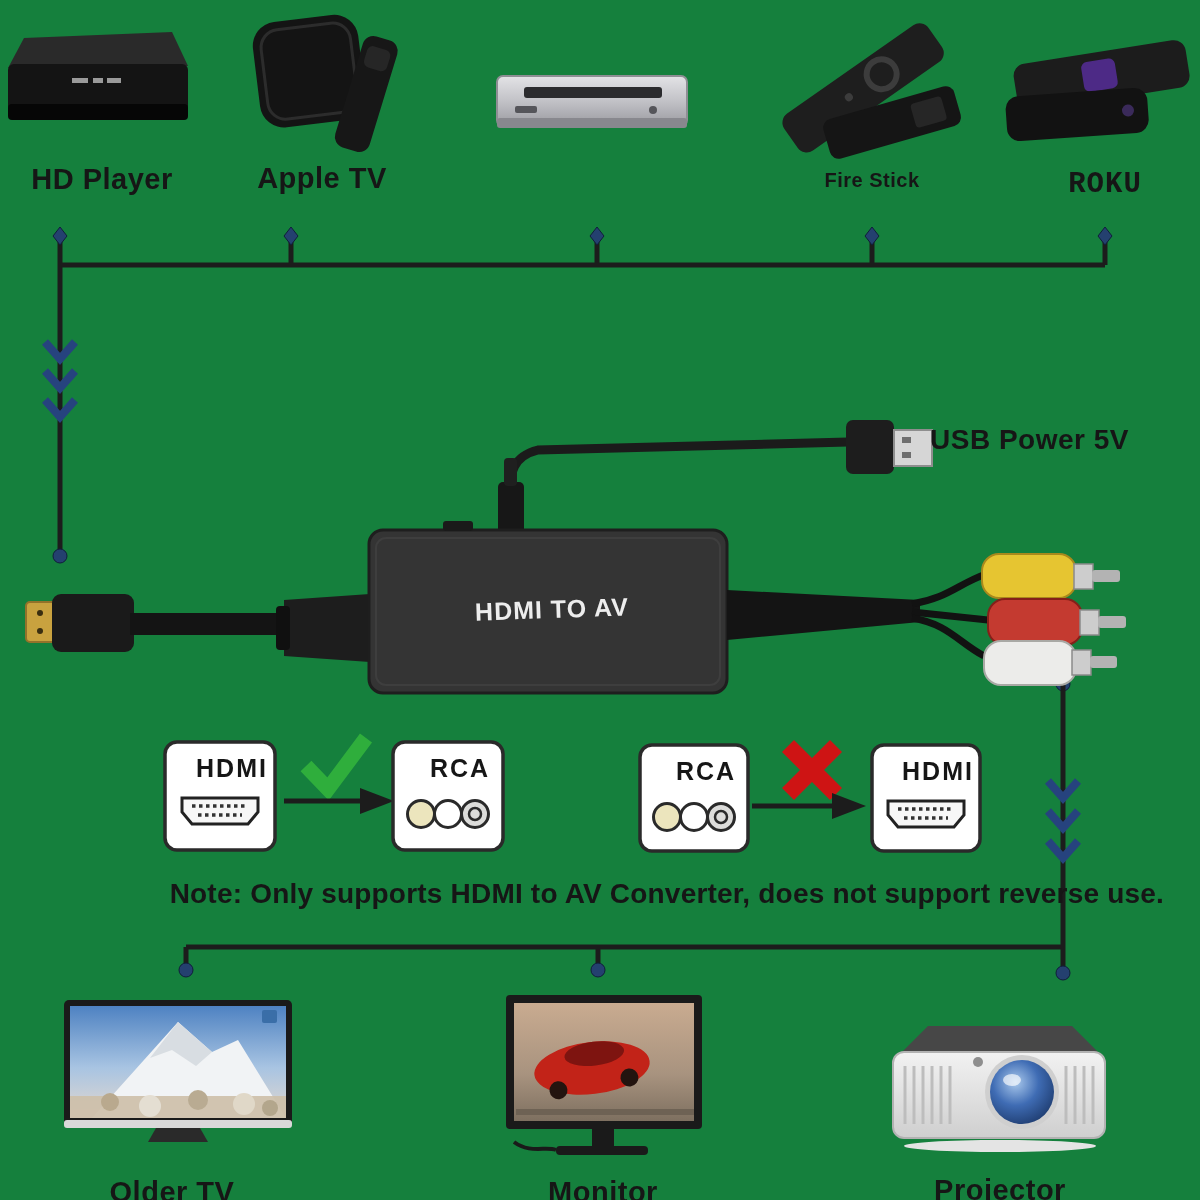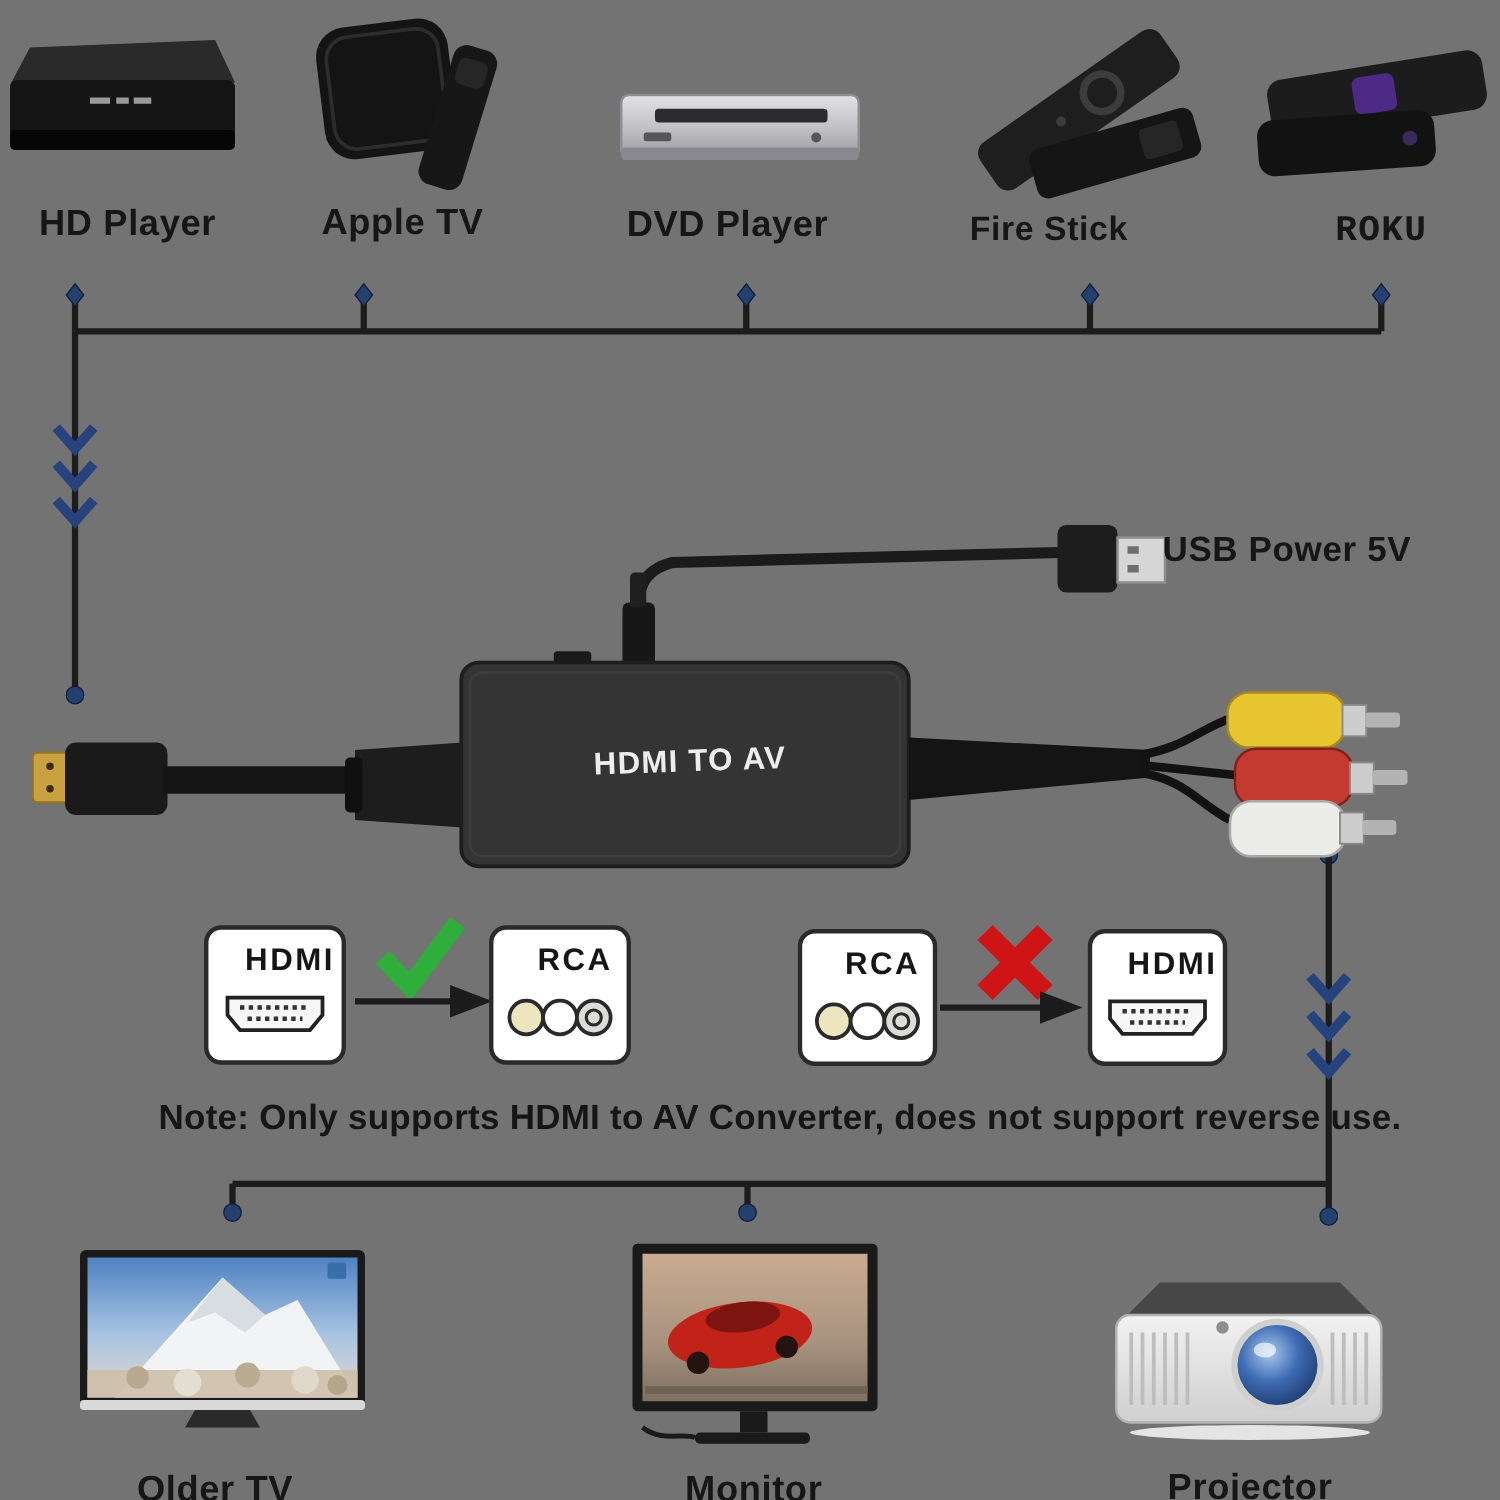--- a/index.html
+++ b/index.html
@@ -1,41 +1,41 @@
 <!DOCTYPE html>
 <html><head>
 <meta charset="utf-8">
 <style>
   html,body{margin:0;padding:0;background:#ffffff;}
   .scene{
-    position:relative;width:1200px;height:1200px;background:#737373;
+    position:relative;width:1200px;height:1200px;background:#15803d;
     font-family:"Liberation Sans", sans-serif;overflow:hidden;
   }
   .art{position:absolute;left:0;top:0;}
   .lbl{
     position:absolute;font-weight:bold;color:#161616;text-align:center;
     font-size:29px;letter-spacing:0.5px;line-height:1.1;
     font-family:"Liberation Sans", sans-serif;
   }
   .lbl-hd{left:12px;top:164px;width:180px;}
   .lbl-apple{left:232px;top:163px;width:180px;}
   .lbl-dvd{left:490px;top:165px;width:184px;}
-  .lbl-fire{left:749px;top:169px;width:180px;font-size:27px;}
+  .lbl-fire{left:782px;top:169px;width:180px;font-size:20px;}
   .lbl-roku{left:1015px;top:169px;width:180px;font-size:29px;letter-spacing:1px;font-family:Liberation Mono, monospace;}
   .lbl-usb{left:930px;top:425px;width:220px;text-align:left;font-size:28px;}
   .lbl-converter{
     left:441px;top:596px;width:222px;color:#ededed;font-size:25px;
     letter-spacing:1px;transform:rotate(-2deg);
   }
   .lbl-port{font-size:25px;letter-spacing:2px;margin-left:12px;}
   .lbl-cmp1from{left:165px;top:755px;width:110px;}
   .lbl-cmp1to{left:393px;top:755px;width:110px;}
   .lbl-cmp2from{left:640px;top:758px;width:108px;}
   .lbl-cmp2to{left:872px;top:758px;width:108px;}
-  .lbl-note{left:84px;top:879px;width:1080px;text-align:center;font-size:28px;letter-spacing:0.2px;}
+  .lbl-note{left:84px;top:879px;width:1080px;text-align:right;font-size:28px;letter-spacing:0.2px;}
   .lbl-oldertv{left:82px;top:1177px;width:180px;}
   .lbl-monitor{left:513px;top:1177px;width:180px;}
   .lbl-projector{left:910px;top:1175px;width:180px;}
 </style>
 </head>
 <body>
 
 <div class="scene">
 
 <svg class="art" width="1200" height="1200" viewBox="0 0 1200 1200">
@@ -310,21 +310,20 @@
     <circle cx="1022" cy="1092" r="37" fill="#cfcfcf"></circle>
     <circle cx="1022" cy="1092" r="32" fill="url(#lensGrad)"></circle>
     <ellipse cx="1012" cy="1080" rx="9" ry="6" fill="#ffffff" opacity="0.65"></ellipse>
     <circle cx="978" cy="1062" r="5" fill="#8e8e8e"></circle>
     <ellipse cx="1000" cy="1146" rx="96" ry="6" fill="#e4e4e4"></ellipse>
   </g>
 </svg>
 
   <div class="lbl lbl-hd">HD Player</div>
   <div class="lbl lbl-apple">Apple TV</div>
-  <div class="lbl lbl-dvd">DVD Player</div>
   <div class="lbl lbl-fire">Fire Stick</div>
   <div class="lbl lbl-roku">ROKU</div>
 
   <div class="lbl lbl-usb">USB Power 5V</div>
   <div class="lbl lbl-converter">HDMI TO AV</div>
 
   <div class="lbl lbl-port lbl-cmp1from">HDMI</div>
   <div class="lbl lbl-port lbl-cmp1to">RCA</div>
   <div class="lbl lbl-port lbl-cmp2from">RCA</div>
   <div class="lbl lbl-port lbl-cmp2to">HDMI</div>

